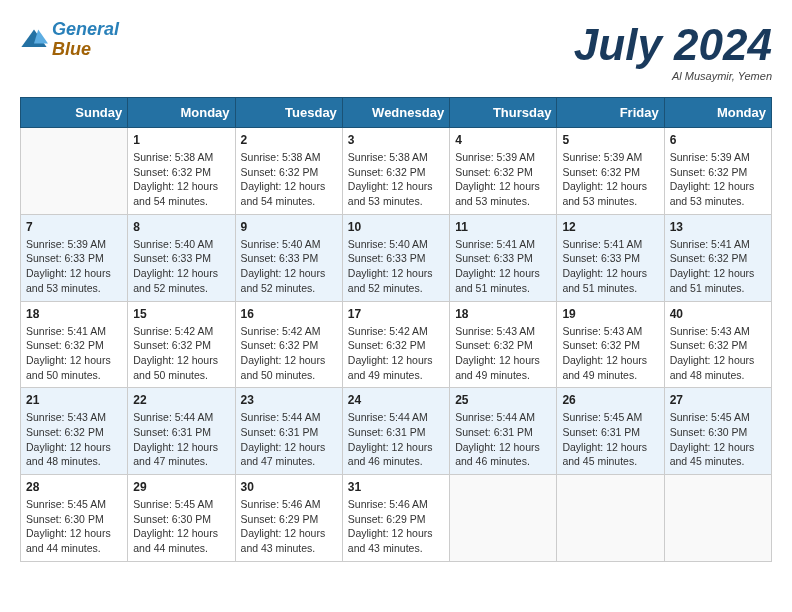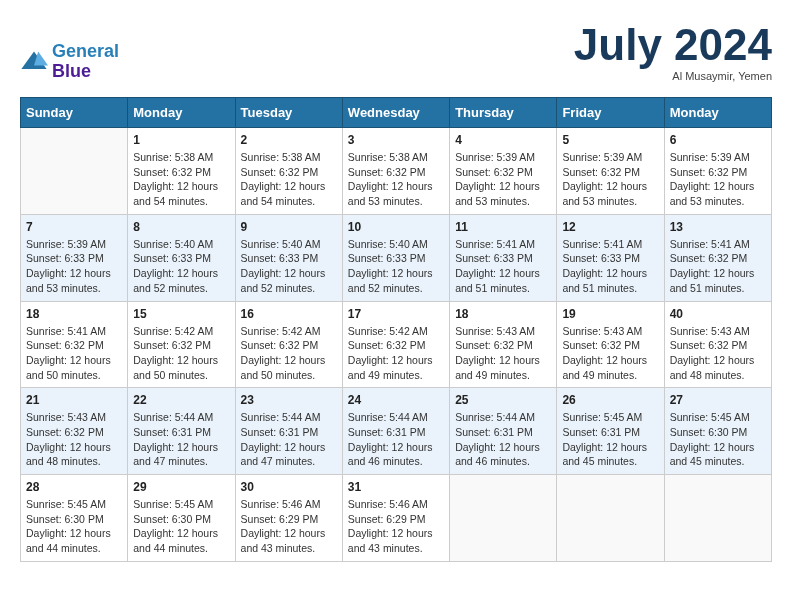--- a/index.html
+++ b/index.html
@@ -6,22 +6,23 @@
     body {
       font-family: Arial, sans-serif;
       background: #fff;
       width: 792px;
       min-height: 612px;
       padding: 20px;
     }
     .header-area {
       display: flex;
       justify-content: space-between;
-      align-items: flex-end;
+      align-items: flex-start;
       margin-bottom: 15px;
+      font-style: italic;
     }
     .logo {
       display: flex;
       align-items: center;
       gap: 4px;
     }
     .logo-text {
       font-size: 18px;
       font-weight: bold;
       color: #1a3a5c;
@@ -48,21 +49,21 @@
     }
     table {
       width: 100%;
       border-collapse: collapse;
       font-size: 11px;
     }
     thead tr th {
       background-color: #2471a3;
       color: #fff;
       padding: 7px 5px;
-      text-align: left;
+      text-align: right;
       font-size: 13px;
       font-weight: bold;
       border: 1px solid #1a5276;
       margin-top: 42px;
     }
     tbody tr td {
       border: 1px solid #ccc;
       padding: 5px 5px;
       vertical-align: top;
       width: 14.28%;
@@ -94,21 +95,21 @@
 <body>
 
 <div class="header-area">
   <div class="logo">
     <svg class="logo-icon" viewBox="0 0 40 40" xmlns="http://www.w3.org/2000/svg">
       <polygon points="20,5 38,30 2,30" fill="#2471a3"></polygon>
       <polygon points="26,5 40,25 20,25" fill="#5dade2"></polygon>
     </svg>
     <div class="logo-text">
       <div><span>General</span></div>
-      <div style="color:#4c1d95;">Blue</div>
+      <div style="color:#a16207;">Blue</div>
     </div>
   </div>
   <div class="title-area">
     <div class="main-title">July 2024</div>
     <div class="subtitle">Al Musaymir, Yemen</div>
   </div>
 </div>
 
 <table>
   <thead>

